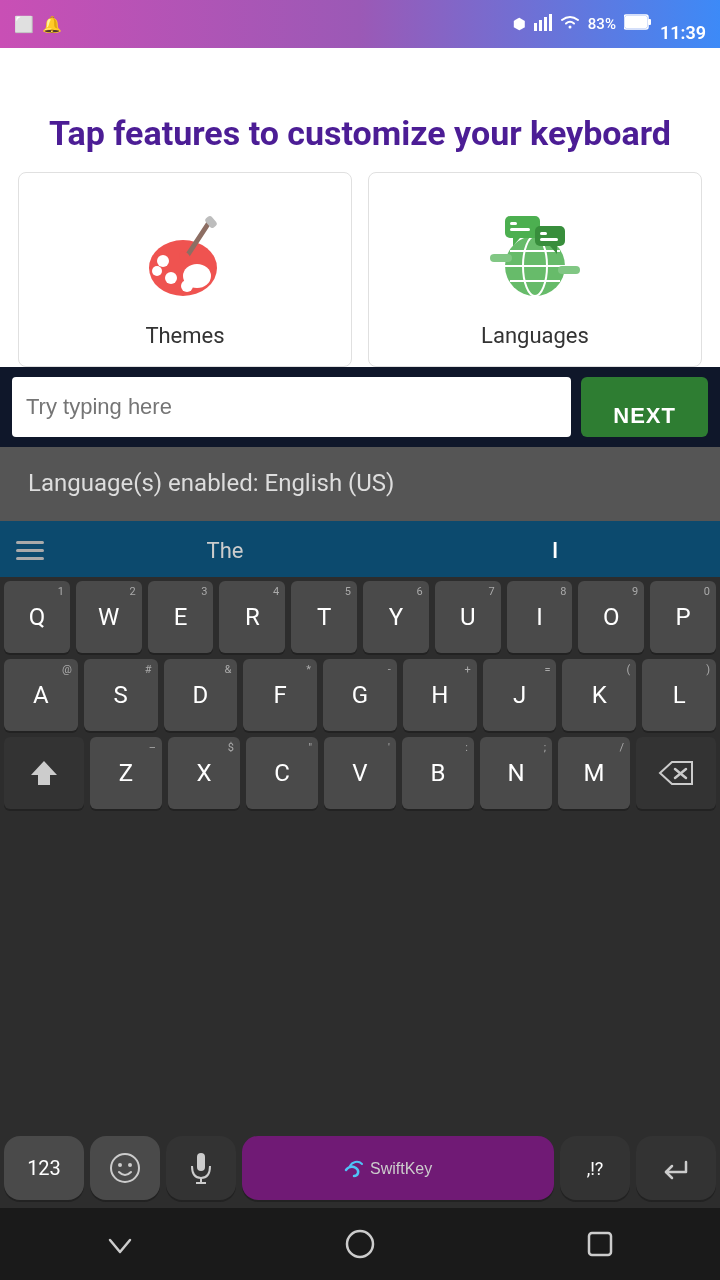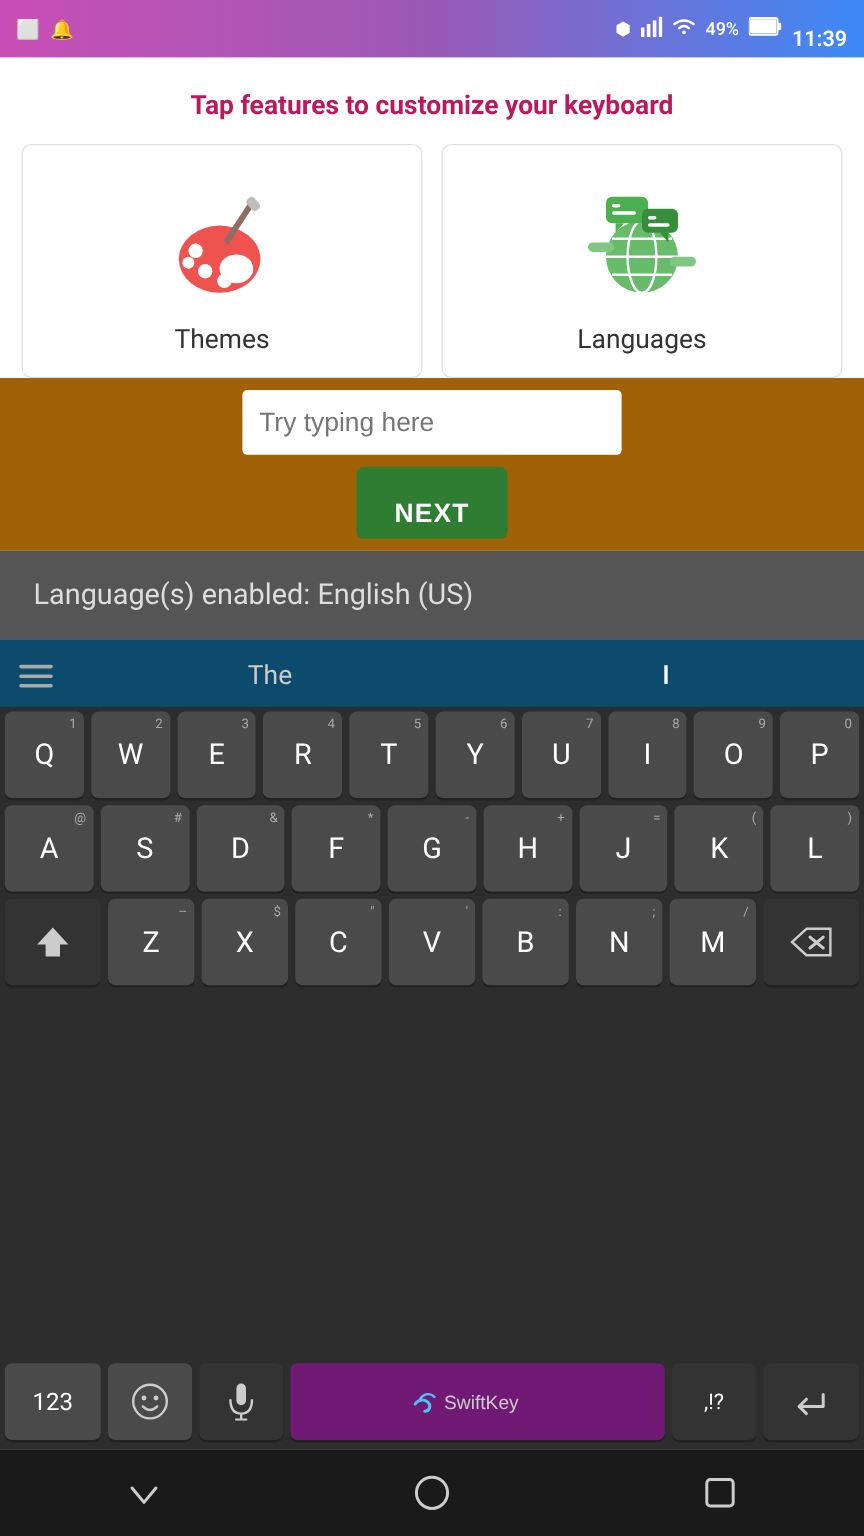--- a/index.html
+++ b/index.html
@@ -43,24 +43,25 @@
     }
 
     
     #header {
       background: white;
       padding: 28px 24px 18px;
       text-align: center;
       flex-shrink: 0;
     }
     #header h1 {
-      font-size: 22px;
+      font-size: 34px;
       font-weight: 700;
-      color: #be185d;
+      color: #4c1d95;
       line-height: 1.2;
+      margin-top: 37px;
     }
 
     
     #feature-cards {
       display: flex;
       flex-direction: row;
       background: white;
       padding: 0 18px 0;
       gap: 16px;
       flex-shrink: 0;
@@ -86,23 +87,23 @@
     }
     .feature-card-label {
       font-size: 22px;
       color: #333;
       font-weight: 400;
     }
 
     
     #input-row {
       display: flex;
-      flex-direction: column;
-      align-items: center;
-      background: #a16207;
+      flex-direction: row;
+      align-items: center;
+      background: #0f172a;
       padding: 10px 12px;
       gap: 10px;
       flex-shrink: 0;
     }
     #typing-input {
       flex: 1;
       background: white;
       border: none;
       outline: none;
       font-size: 22px;
@@ -249,21 +250,21 @@
     #bottom-row {
       display: flex;
       flex-direction: row;
       align-items: center;
       padding: 4px 4px 8px;
       gap: 6px;
       background: #2d2d2d;
     }
     .bottom-key {
       background: #4a4a4a;
-      border-radius: 6px;
+      border-radius: 16px;
       color: white;
       display: flex;
       align-items: center;
       justify-content: center;
       cursor: pointer;
       height: 64px;
       font-size: 20px;
       box-shadow: 0 2px 0 #222;
     }
     .bottom-key.num {
@@ -333,21 +334,21 @@
           <rect x="15" y="1" width="3" height="17"></rect>
         </svg>
     </span>
     <span>
       <svg width="20" height="18" viewBox="0 0 20 18" fill="white">
           <path d="M10 14 L10 14" stroke="white" stroke-width="3" stroke-linecap="round"></path>
           <path d="M6 10.5 Q10 7 14 10.5" stroke="white" stroke-width="2" fill="none" stroke-linecap="round"></path>
           <path d="M2 7 Q10 1 18 7" stroke="white" stroke-width="2" fill="none" stroke-linecap="round"></path>
         </svg>
     </span>
-    <span>49%</span>
+    <span>83%</span>
     <span>
       <svg width="28" height="16" viewBox="0 0 28 16" fill="none">
           <rect x="0" y="1" width="24" height="14" rx="2" stroke="white" stroke-width="1.5" fill="none"></rect>
           <rect x="1" y="2" width="22" height="12" rx="1" fill="white"></rect>
           <rect x="24" y="5" width="3" height="6" rx="1" fill="white"></rect>
         </svg>
     </span>
     <span style="font-size:18px;font-weight:600;margin-top:16px;">11:39</span>
   </div>
 </div>

